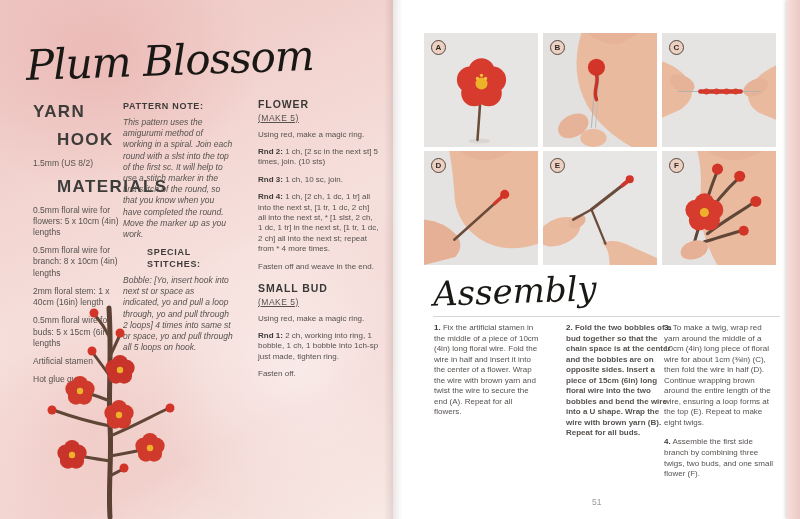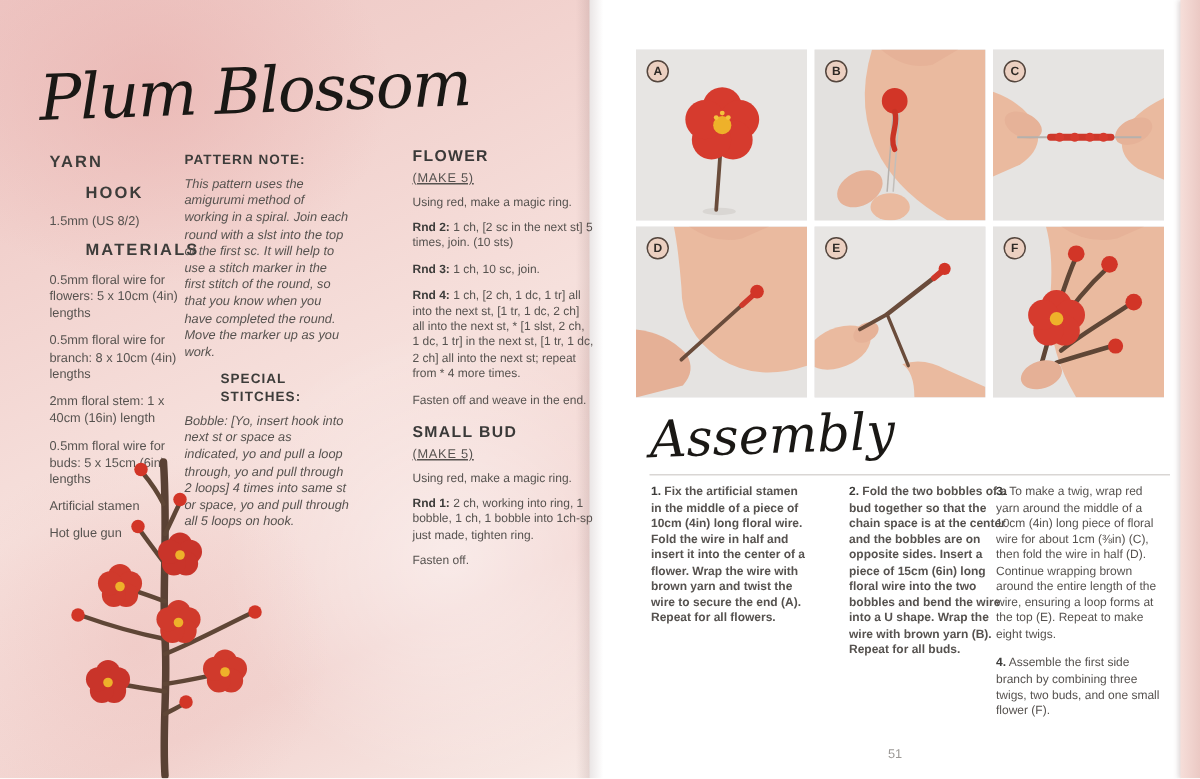--- a/index.html
+++ b/index.html
@@ -18,23 +18,23 @@
     background:linear-gradient(90deg,rgba(105,75,75,0) 0%,rgba(105,75,75,.14) 35%,rgba(255,255,255,0) 70%);}
   .right-strip{position:absolute;right:0;top:0;width:13px;height:519px;
     background:linear-gradient(90deg,#f6ded9,#ebc9c4);box-shadow:-2px 0 3px rgba(140,110,110,.25);}
 
   .script{font-family:"DejaVu Serif",serif;font-style:italic;color:#1a1815;}
   .page-title{position:absolute;left:26px;top:36px;font-size:42px;letter-spacing:-1px;transform:rotate(-2deg);white-space:nowrap;}
 
   .col{position:absolute;font-size:8.5px;line-height:1.32;}
   .col1{left:33px;top:101px;width:94px;}
   .col2{left:123px;top:101px;width:110px;}
-  .col3{left:275px;top:98px;width:121px;font-size:8px;line-height:1.3;}
-
-  h2.section{font-size:11px;font-weight:bold;color:#3d3c3a;letter-spacing:1.4px;margin:0 0 6px 0;font-family:"Liberation Sans",sans-serif;}
+  .col3{left:258px;top:98px;width:121px;font-size:8px;line-height:1.3;}
+
+  h2.section{font-size:17px;font-weight:bold;color:#3d3c3a;letter-spacing:1.4px;margin:0 0 6px 0;font-family:"Liberation Sans",sans-serif;}
   .mt{margin-top:13px;padding-left:24px;}
   h3.subsection{font-size:9px;font-weight:bold;color:#3d3c3a;letter-spacing:.7px;margin:0 0 4px 0;}
   h4.inst{font-size:10.5px;font-weight:bold;color:#3a3938;letter-spacing:.9px;margin:0;}
   .make{font-size:8.5px;letter-spacing:.5px;margin:1px 0 6px 0;color:#56524f;text-decoration:underline;}
   .col p{margin:0 0 7px 0;}
   .italic{font-style:italic;}
   .rnd b, .step b{color:#3d3c3a;}
 
   
   .branch-art{position:absolute;left:12px;top:296px;width:200px;height:223px;}
@@ -45,21 +45,21 @@
   .badge{position:absolute;left:7px;top:7px;width:13px;height:13px;border-radius:50%;
     background:#ecd0c1;border:1px solid #54463e;color:#2f2a26;font-size:8px;font-weight:bold;
     display:flex;align-items:center;justify-content:center;line-height:1;}
   #photo-a{left:424px;top:33px;} #photo-b{left:543px;top:33px;} #photo-c{left:662px;top:33px;}
   #photo-d{left:424px;top:151px;} #photo-e{left:543px;top:151px;} #photo-f{left:662px;top:151px;}
 
   .assembly-title{position:absolute;left:433px;top:271px;font-size:34px;transform:rotate(-2deg);white-space:nowrap;}
   .assembly-rule{position:absolute;left:433px;top:316px;width:347px;height:1px;background:#d9d6d4;}
   .step-col{position:absolute;top:323px;width:107px;font-size:8px;line-height:1.32;color:#56524f;}
   .step-col p{margin:0 0 9px 0;}
-  #steps-1{left:434px;font-weight:bold;} #steps-2{left:566px;font-weight:bold;} #steps-3{left:664px;width:114px;}
+  #steps-1{left:434px;} #steps-2{left:566px;font-weight:bold;} #steps-3{left:664px;width:114px;}
 
   .page-number{position:absolute;left:592px;top:497px;font-size:8.5px;color:#9b9895;}
 </style>
 </head>
 <body>
 
 <div id="spread">
 
   <div class="left-page">
     <div class="wash w1"></div>

